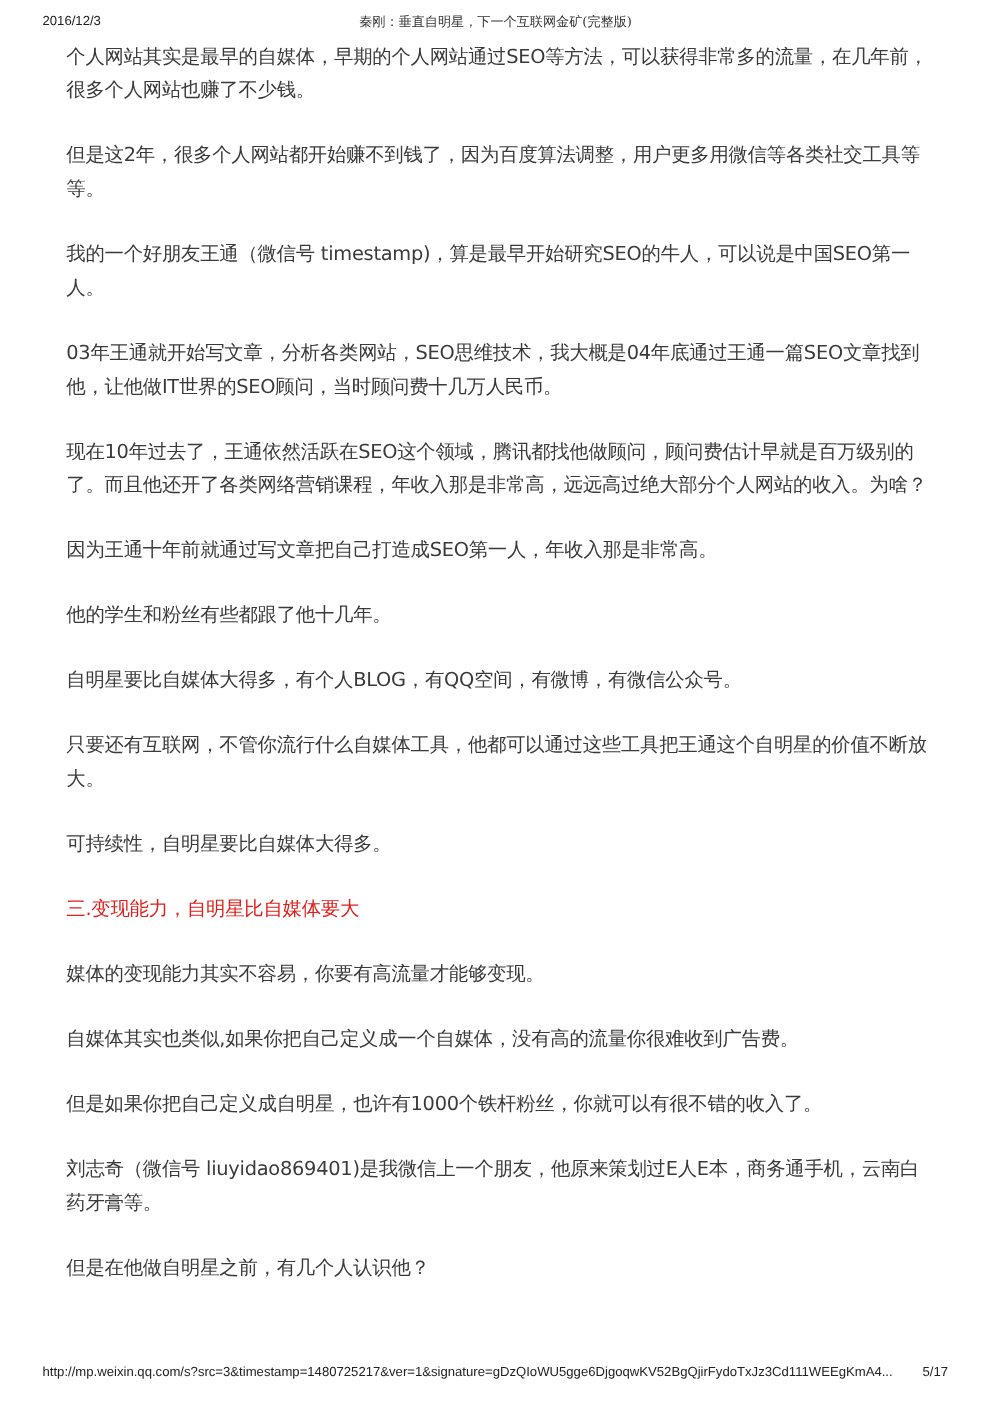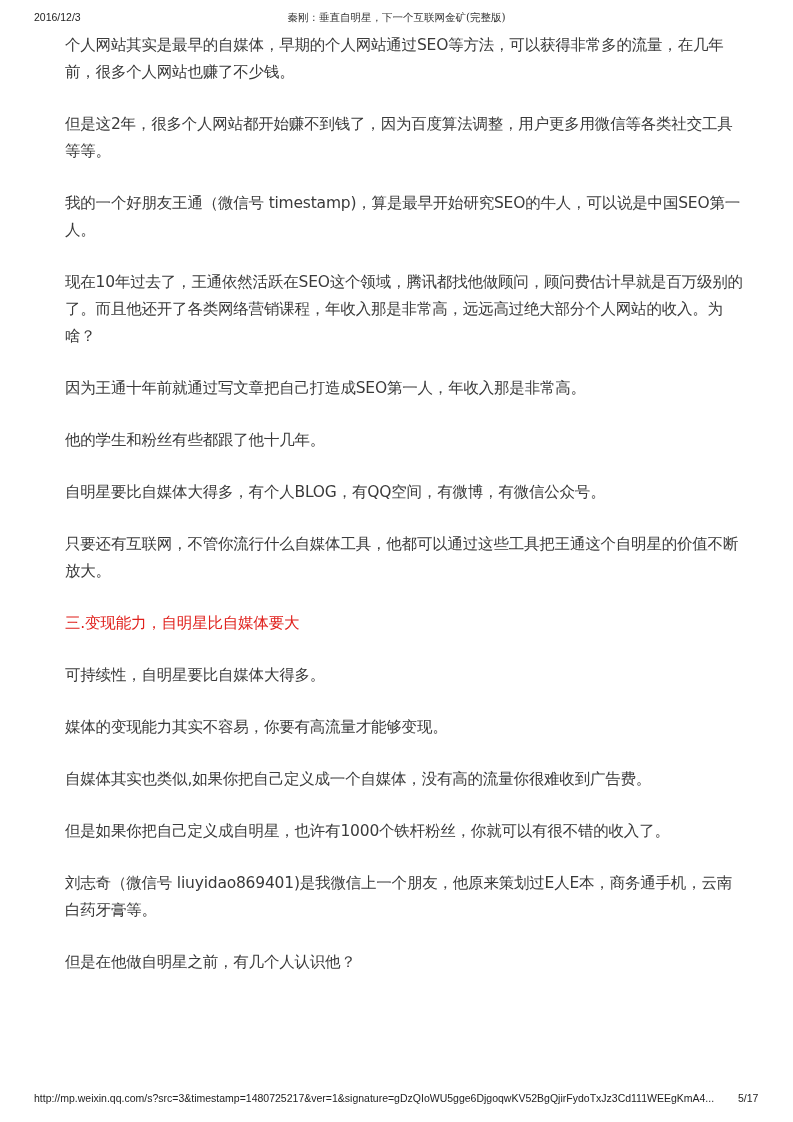--- a/index.html
+++ b/index.html
@@ -42,21 +42,21 @@
     }
     .content {
       position: absolute;
       left: 53px;
       top: 32px;
       width: 690px;
     }
     .para {
       font-size: 15.5px;
       line-height: 27px;
-      margin: 0 0 25px 12px;
+      margin: 0 0 25px 0;
       color: #3a3a3a;
       letter-spacing: -0.2px;
     }
     .para.heading {
       color: #e0201c;
     }
     .page-footer {
       position: absolute;
       top: 1092px;
       left: 0;
@@ -80,27 +80,28 @@
 
 <div class="page-header">
   <span class="header-date">2016/12/3</span>
   <span class="header-title">秦刚：垂直自明星，下一个互联网金矿(完整版)</span>
 </div>
 
 <div class="content">
   <p class="para">个人网站其实是最早的自媒体，早期的个人网站通过SEO等方法，可以获得非常多的流量，在几年前，很多个人网站也赚了不少钱。</p>
   <p class="para">但是这2年，很多个人网站都开始赚不到钱了，因为百度算法调整，用户更多用微信等各类社交工具等等。</p>
   <p class="para">我的一个好朋友王通（微信号 timestamp)，算是最早开始研究SEO的牛人，可以说是中国SEO第一人。</p>
+  <p class="para">03年王通就开始写文章，分析各类网站，SEO思维技术，我大概是04年底通过王通一篇SEO文章找到他，让他做IT世界的SEO顾问，当时顾问费十几万人民币。</p>
   <p class="para">现在10年过去了，王通依然活跃在SEO这个领域，腾讯都找他做顾问，顾问费估计早就是百万级别的了。而且他还开了各类网络营销课程，年收入那是非常高，远远高过绝大部分个人网站的收入。为啥？</p>
   <p class="para">因为王通十年前就通过写文章把自己打造成SEO第一人，年收入那是非常高。</p>
   <p class="para">他的学生和粉丝有些都跟了他十几年。</p>
   <p class="para">自明星要比自媒体大得多，有个人BLOG，有QQ空间，有微博，有微信公众号。</p>
   <p class="para">只要还有互联网，不管你流行什么自媒体工具，他都可以通过这些工具把王通这个自明星的价值不断放大。</p>
+  <p class="para">可持续性，自明星要比自媒体大得多。</p>
   <p class="para heading">三.变现能力，自明星比自媒体要大</p>
-  <p class="para">可持续性，自明星要比自媒体大得多。</p>
   <p class="para">媒体的变现能力其实不容易，你要有高流量才能够变现。</p>
   <p class="para">自媒体其实也类似,如果你把自己定义成一个自媒体，没有高的流量你很难收到广告费。</p>
   <p class="para">但是如果你把自己定义成自明星，也许有1000个铁杆粉丝，你就可以有很不错的收入了。</p>
   <p class="para">刘志奇（微信号 liuyidao869401)是我微信上一个朋友，他原来策划过E人E本，商务通手机，云南白药牙膏等。</p>
   <p class="para">但是在他做自明星之前，有几个人认识他？</p>
 </div>
 
 <div class="page-footer">
   <span class="footer-url">http://mp.weixin.qq.com/s?src=3&amp;timestamp=1480725217&amp;ver=1&amp;signature=gDzQIoWU5gge6DjgoqwKV52BgQjirFydoTxJz3Cd111WEEgKmA4...</span>
   <span class="footer-page">5/17</span>

